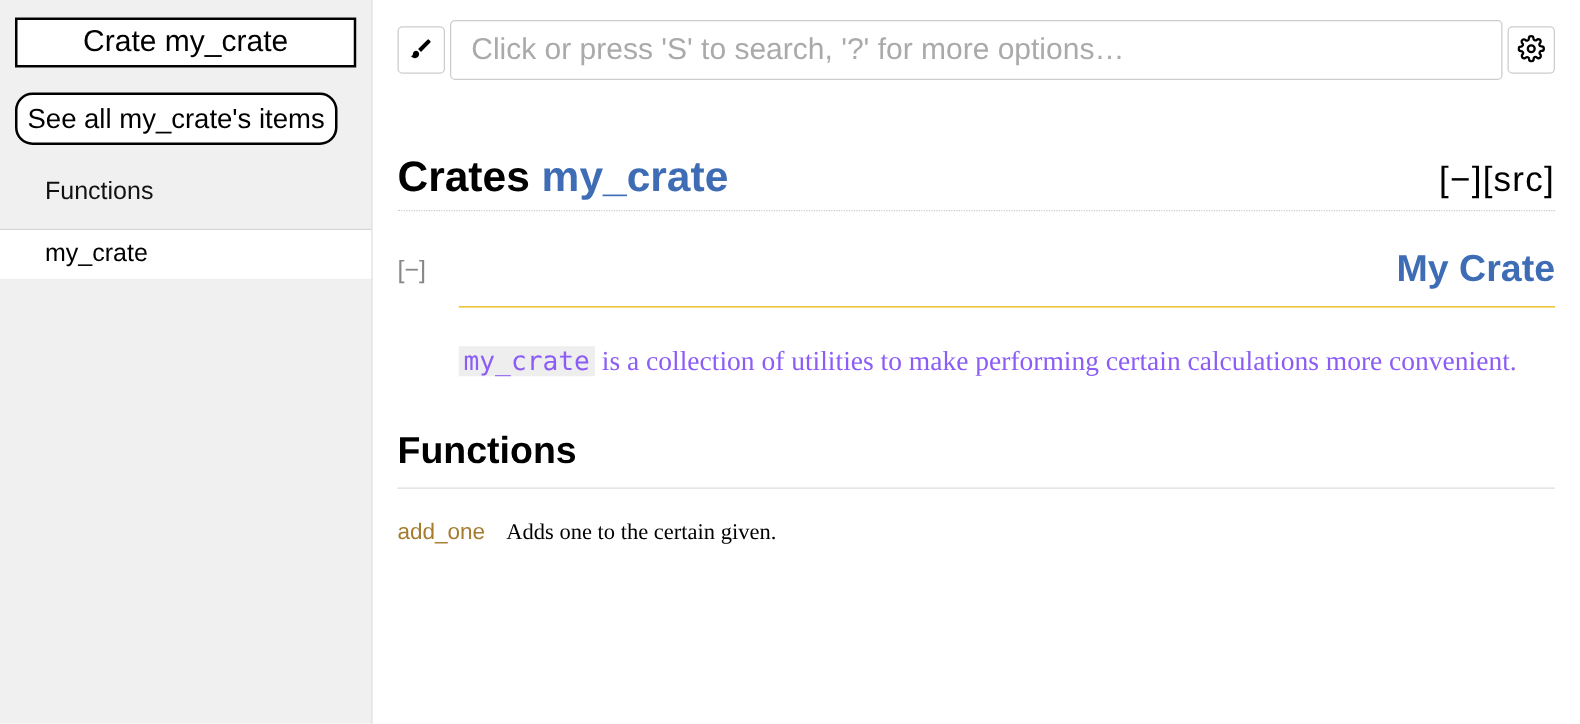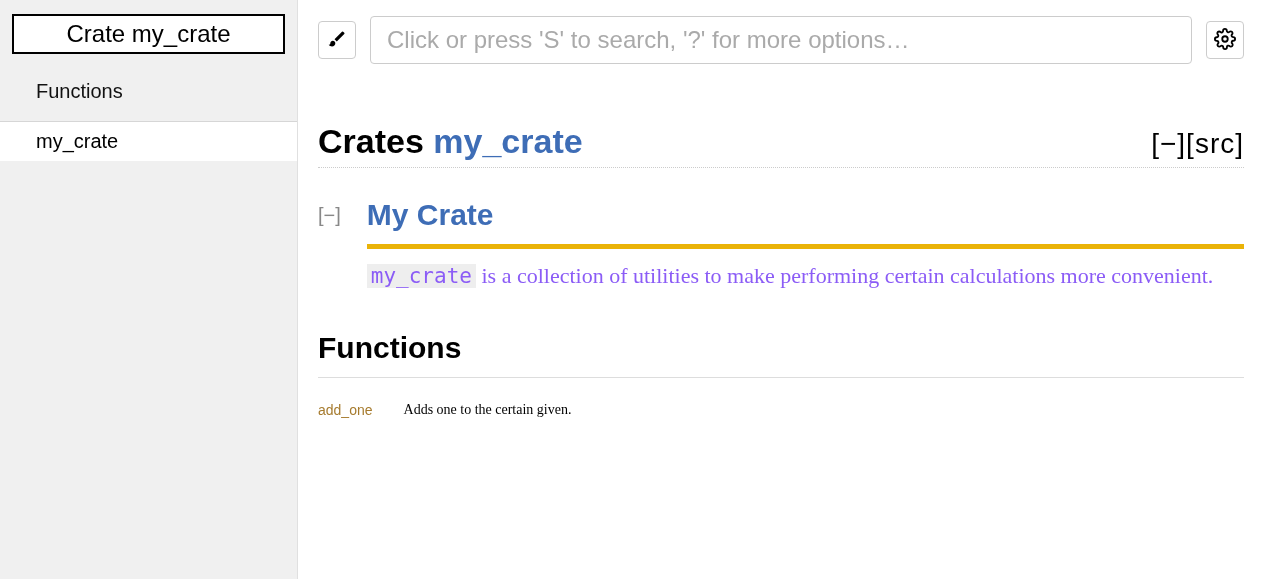--- a/index.html
+++ b/index.html
@@ -58,21 +58,21 @@
       cursor: pointer;
     }
 
     .main {
       flex: 1;
       padding: 16px 20px 20px 20px;
     }
     .topbar {
       display: flex;
       align-items: center;
-      gap: 14px;
+      gap: 4px;
       margin-bottom: 50px;
     }
     .icon-btn {
       width: 38px;
       height: 38px;
       border: 1px solid #ccc;
       border-radius: 4px;
       background: #fff;
       display: flex;
       align-items: center;
@@ -121,24 +121,25 @@
       font-size: 20px;
       margin-top: 6px;
       font-family: Arial, sans-serif;
       cursor: pointer;
     }
     .doc-body { flex: 1; }
     .doc-title {
       font-size: 30px;
       font-weight: 700;
       color: #3e6db6;
-      border-bottom: 5px solid #eab308;
+      border-bottom: 1px solid #eab308;
       padding-bottom: 12px;
-      margin-bottom: 10px;
-      cursor: pointer;
+      margin-bottom: 26px;
+      cursor: pointer;
+      text-align: right;
     }
     .doc-para {
       font-family: Georgia, "Times New Roman", serif;
       font-size: 22px;
       line-height: 1.5;
       color: #8b5cf6;
     }
     .code-inline {
       font-family: "Menlo", "Consolas", monospace;
       background: #eee;
@@ -150,37 +151,38 @@
       font-family: "Helvetica Neue", Arial, sans-serif;
       font-size: 30px;
       font-weight: 700;
       margin-top: 38px;
       border-bottom: 1px solid #ddd;
       padding-bottom: 12px;
       margin-bottom: 24px;
     }
     .fn-row {
       display: flex;
-      gap: 31px;
-      font-size: 14px;
+      gap: 17px;
+      font-size: 18px;
     }
     .fn-name {
       color: #a67b2e;
       font-family: "Helvetica Neue", Arial, sans-serif;
       cursor: pointer;
     }
     .fn-desc {
       font-family: Georgia, "Times New Roman", serif;
     }
   </style>
 </head>
 <body>
 
 <nav class="sidebar">
   <div class="crate-title">Crate my_crate</div>
+  <div class="see-all">See all my_crate's items</div>
   <a class="sidebar-link">Functions</a>
   <div class="crates-list">
     <div class="crate-item">my_crate</div>
   </div>
 </nav>
 
 <main class="main">
   <div class="topbar">
     <button class="icon-btn">
       <span>

